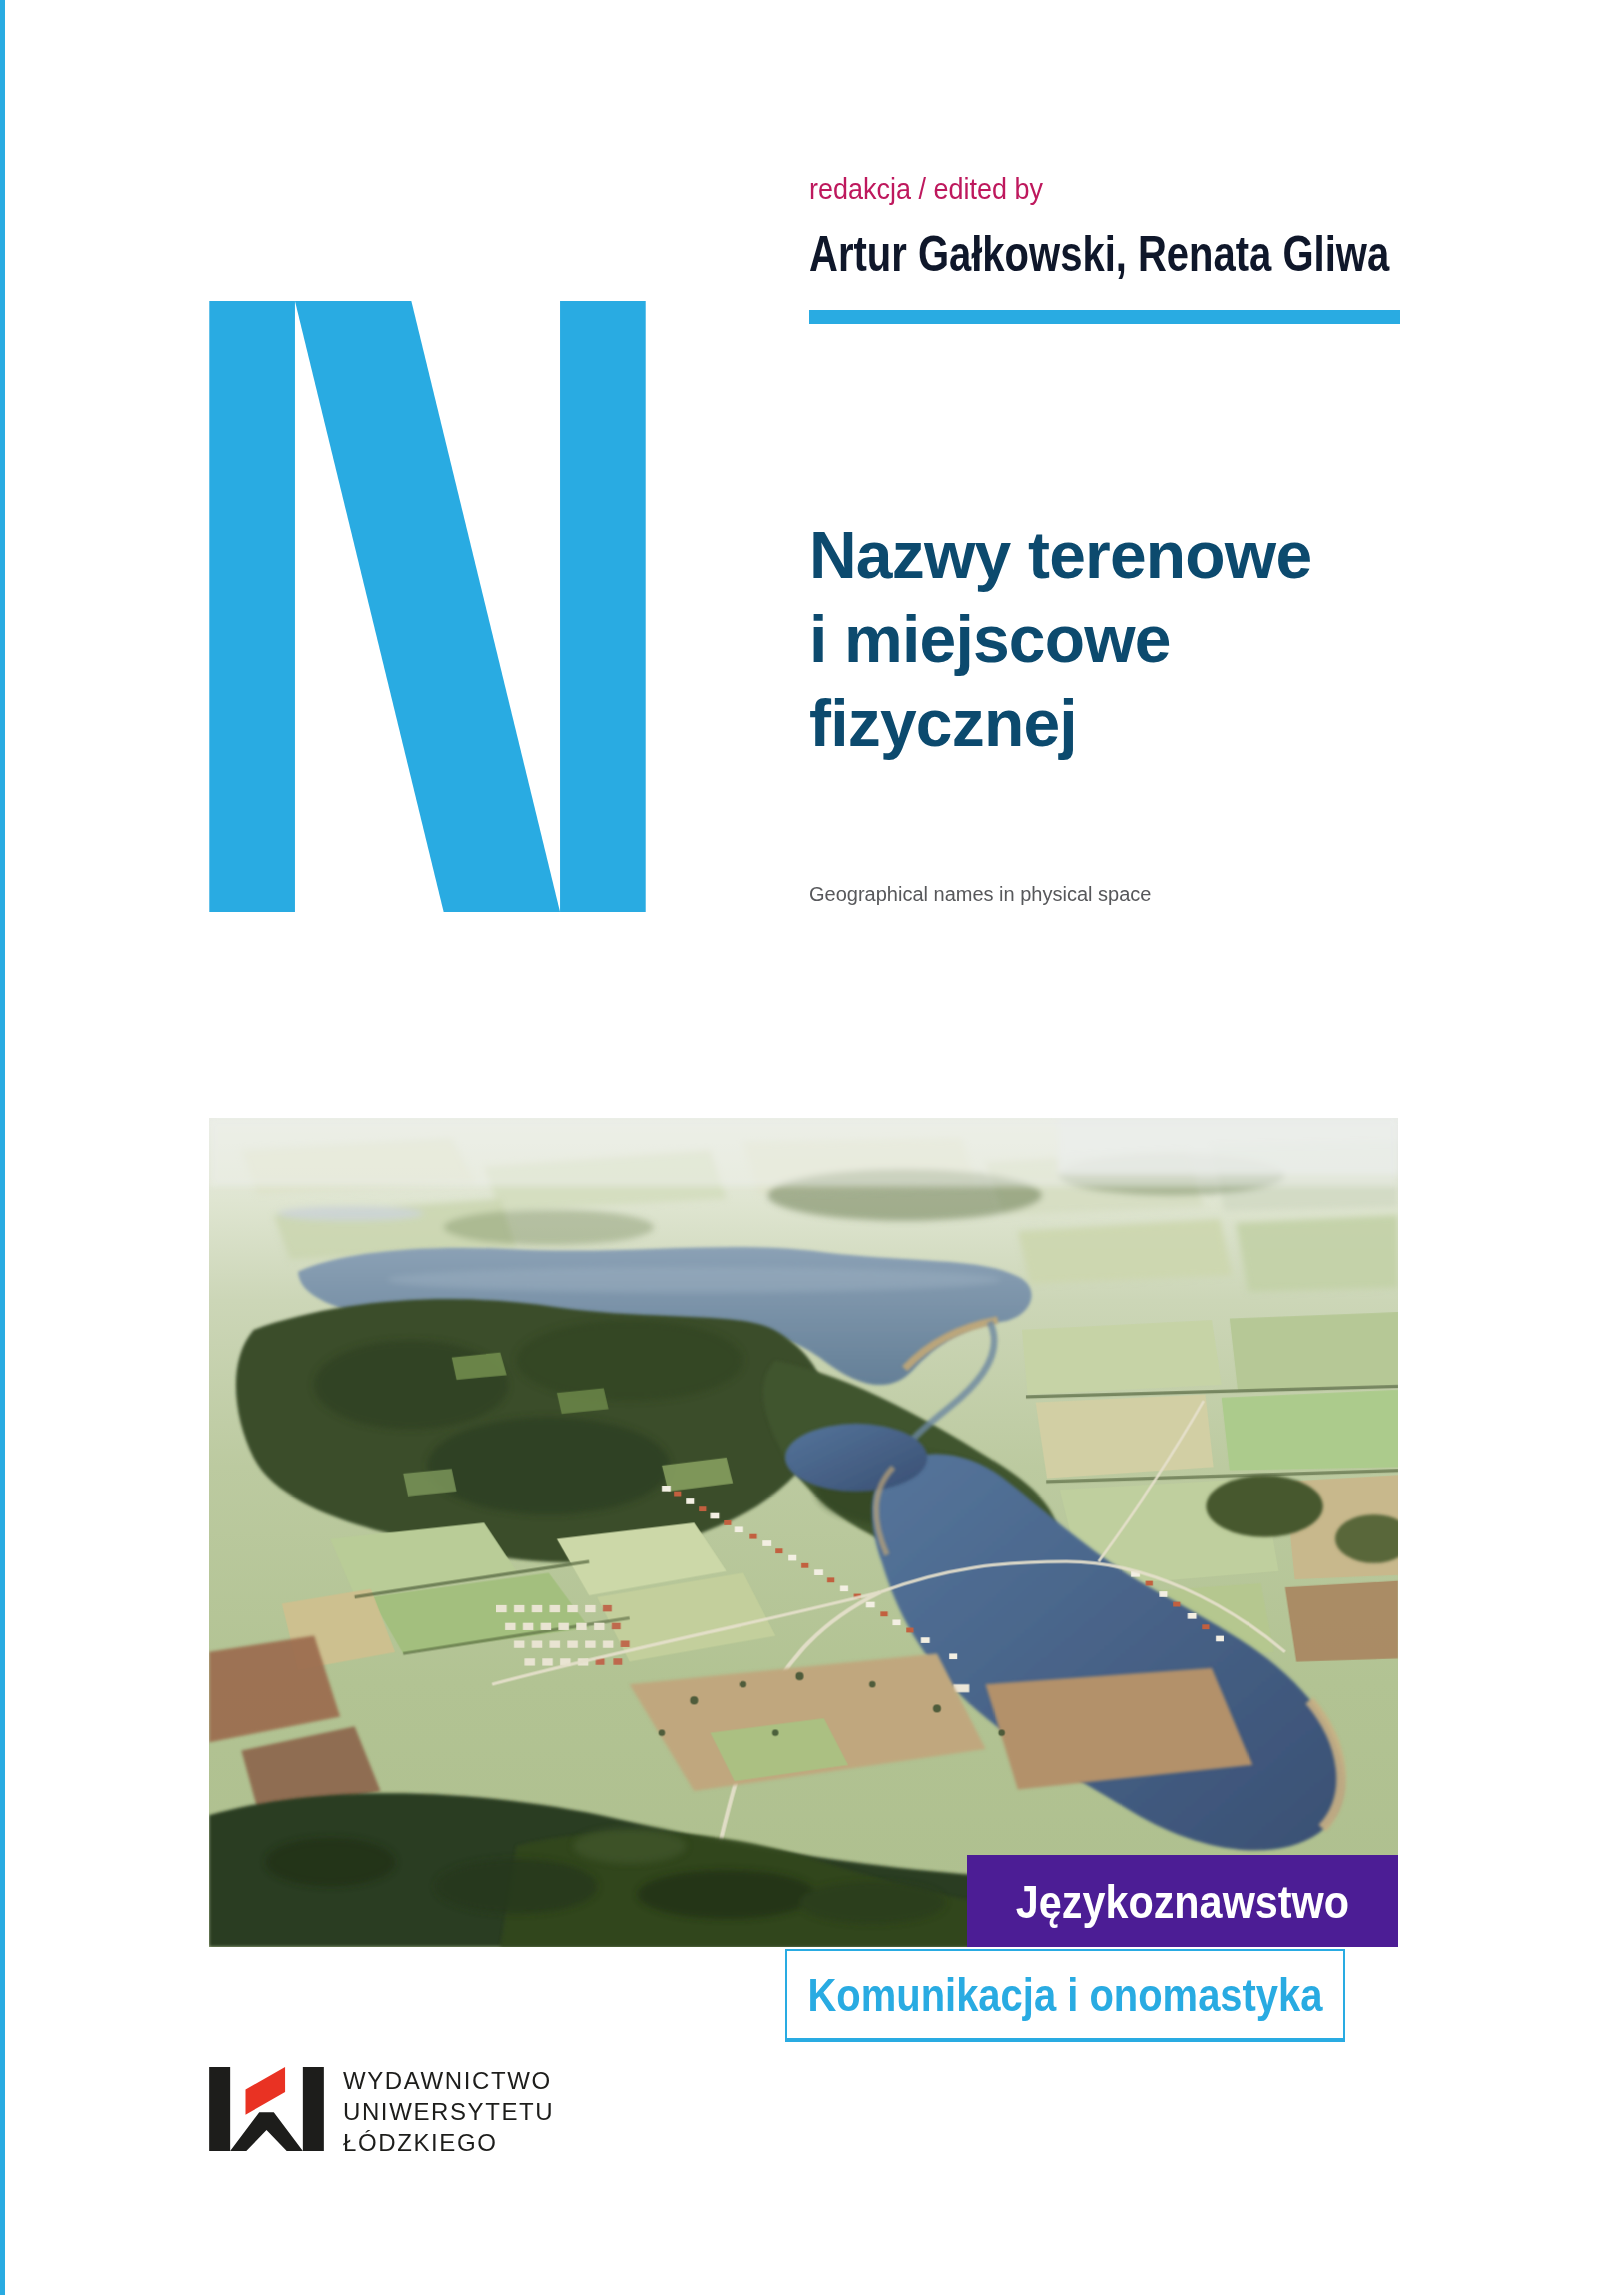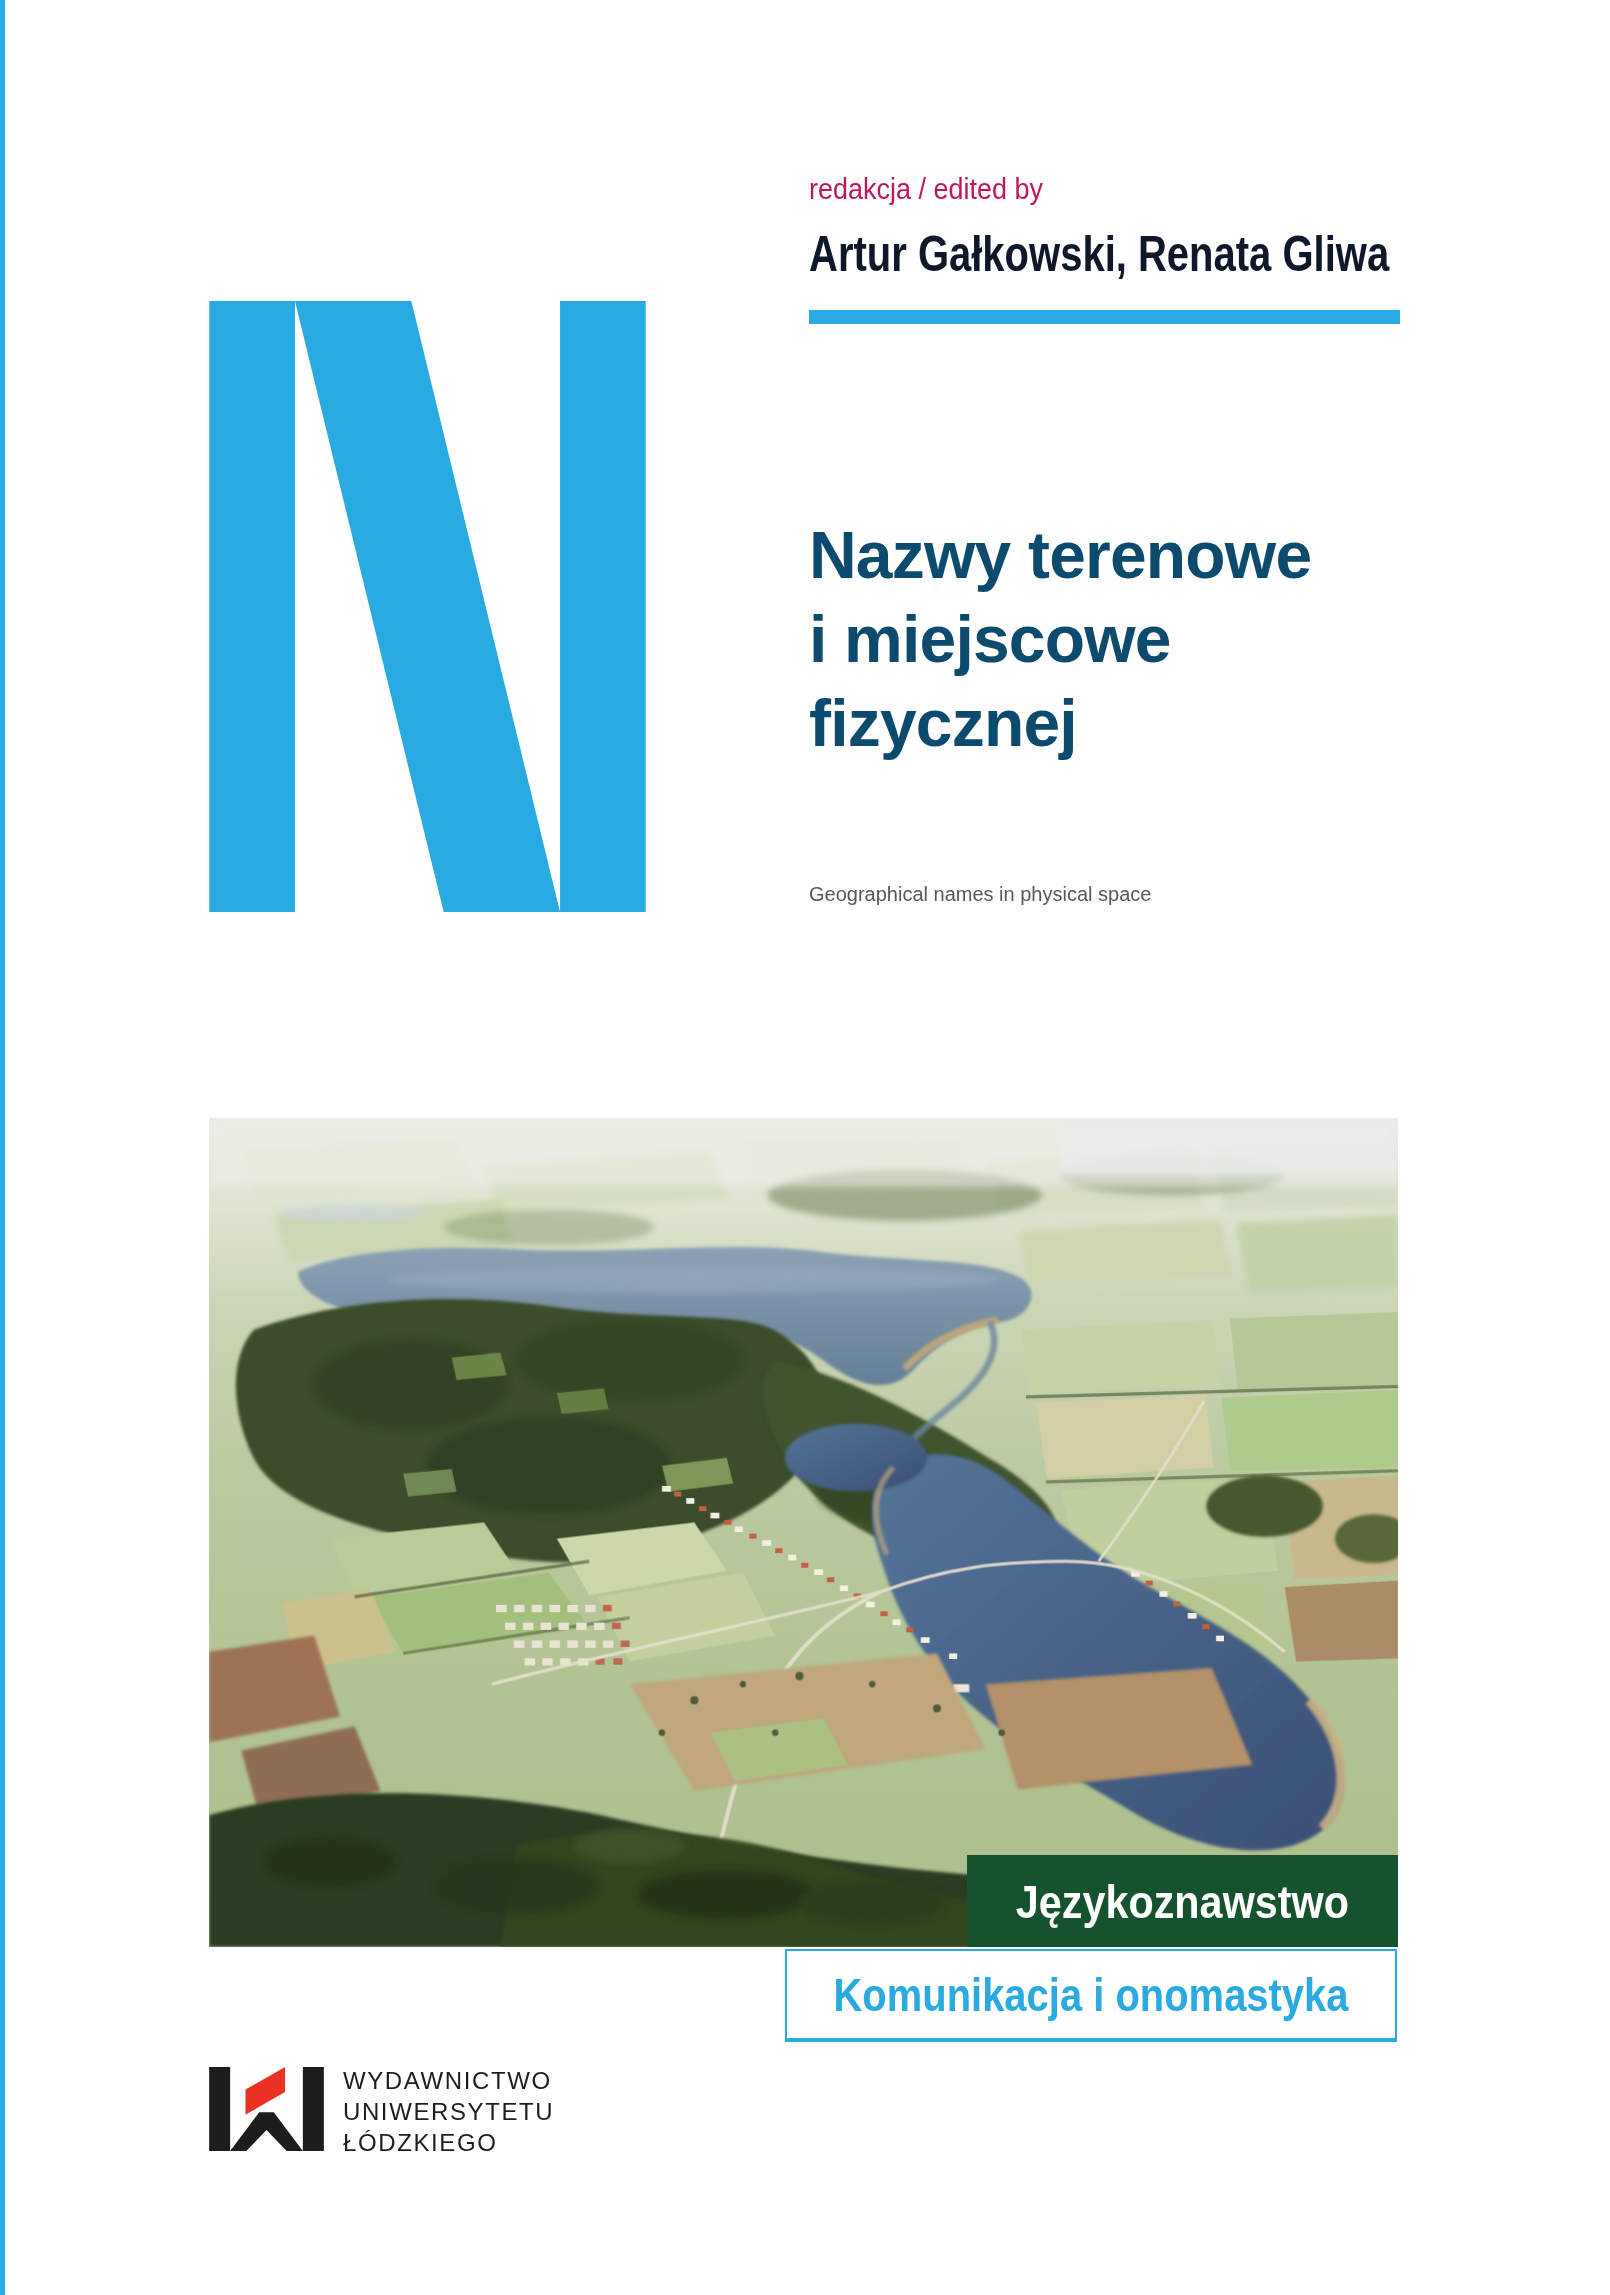--- a/index.html
+++ b/index.html
@@ -33,24 +33,24 @@
   #title{left:809px;top:513px;font-size:66px;line-height:84px;font-weight:700;
          color:#0c4a6e;letter-spacing:-0.8px;margin:0;}
   #title .line{display:block;}
   #subtitle{left:809px;top:874px;font-size:20px;line-height:40px;color:#57585b;}
 
   
   #photo{left:209px;top:1118px;width:1189px;height:829px;overflow:hidden;}
   #photo svg{display:block;width:1189px;height:829px;}
 
   
-  #banner-ling{left:967px;top:1855px;width:431px;height:92px;background:#14532d;
+  #banner-ling{left:967px;top:1855px;width:431px;height:92px;background:#4c1d95;
     display:flex;align-items:center;justify-content:center;}
   #banner-ling .label{color:#ffffff;font-size:47px;font-weight:700;transform:scaleX(.88);}
-  #banner-kom{left:785px;top:1949px;width:612px;height:93px;background:#ffffff;
+  #banner-kom{left:785px;top:1949px;width:560px;height:93px;background:#ffffff;
     box-sizing:border-box;border:2.4px solid #29abe2;border-bottom-width:4.9px;
     display:flex;align-items:center;justify-content:center;}
   #banner-kom .label{color:#29abe2;font-size:47px;font-weight:700;transform:scaleX(.85);}
 
   
   #logo-mark{left:209px;top:2067px;width:115px;height:84px;}
   #publisher-name{left:343px;top:2065px;font-size:24px;line-height:31px;
     letter-spacing:1.6px;color:#1d1d1b;}
 </style>
 </head>

